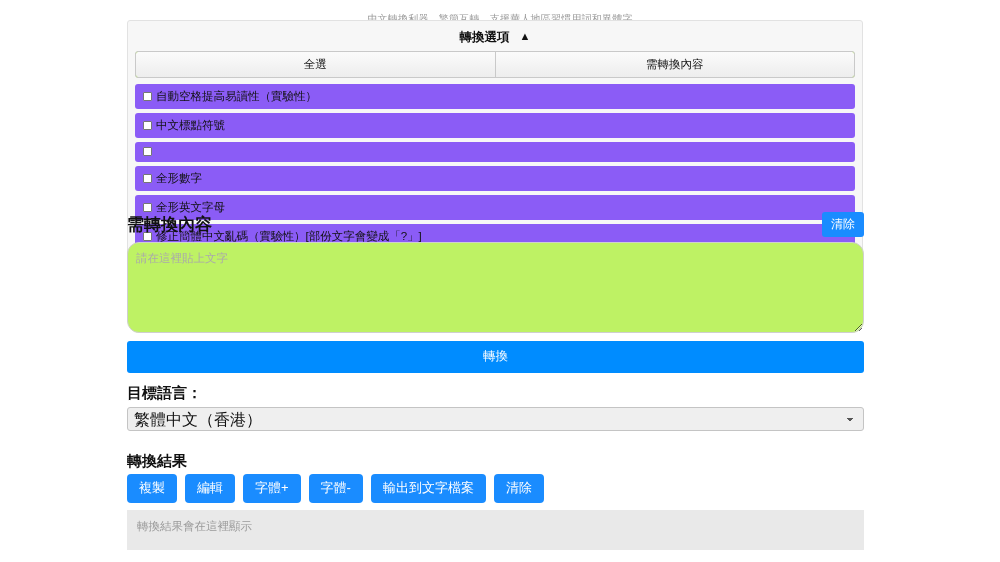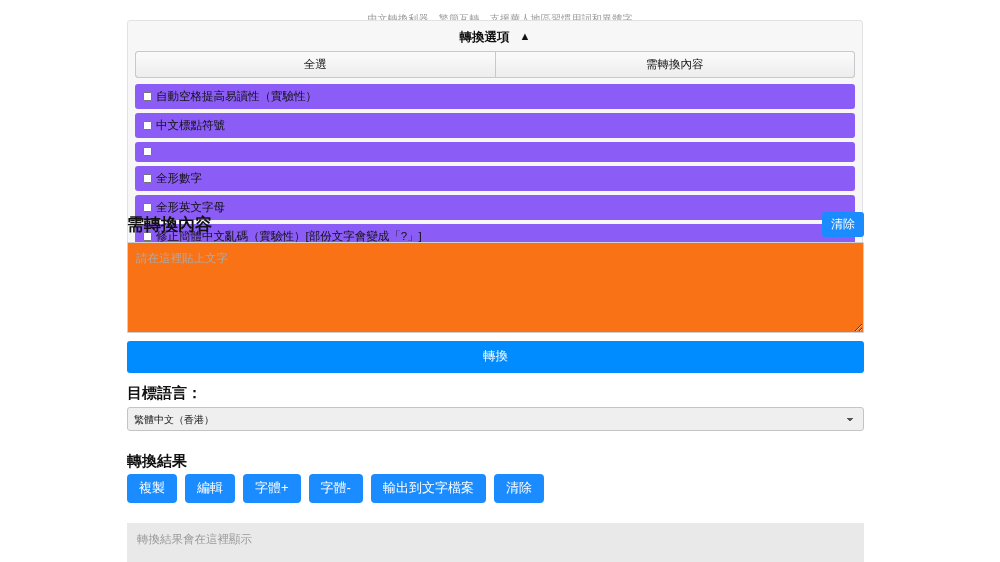--- a/index.html
+++ b/index.html
@@ -144,22 +144,22 @@
     padding: 5px 9px 6px 9px;
     line-height: 14px;
     cursor: pointer;
   }
 
   .input-area {
     width: 737px;
     height: 91px;
     box-sizing: border-box;
     border: 1px solid #cfcfcf;
-    border-radius: 1px;
-    background: #f97316;
+    border-radius: 12px;
+    background: #bef264;
     font-size: 11.5px;
     font-family: "Liberation Sans", "DejaVu Sans", sans-serif;
     color: #222;
     padding: 8px 8px;
     resize: vertical;
     outline: none;
     display: block;
   }
   .input-area::placeholder { color: #aaaaaa; }
 
@@ -183,21 +183,21 @@
     font-weight: bold;
     color: #111;
     margin: 10px 0 4px 0;
     line-height: 20px;
   }
 
   .lang-select {
     width: 737px;
     box-sizing: border-box;
     height: 24px;
-    font-size: 10px;
+    font-size: 16px;
     font-family: "Liberation Sans", "DejaVu Sans", sans-serif;
     color: #111;
     background: #efefef;
     border: 1px solid #c4c4c4;
     border-radius: 3px;
     padding: 2px 6px;
     -webkit-appearance: none;
     appearance: none;
     background-image:
       linear-gradient(45deg, transparent 50%, #555 50%),
@@ -216,21 +216,21 @@
     color: #111;
     margin: 20px 0 3px 0;
     line-height: 20px;
   }
 
   .result-btns {
     display: flex;
     flex-wrap: wrap;
     gap: 12px 8px;
     max-width: 420px;
-    margin-bottom: 20px;
+    margin-bottom: 7px;
   }
   .result-btns .btn-blue {
     font-size: 13px;
     padding: 7px 12px 8px 12px;
     border-radius: 4px;
   }
 
   .result-box {
     width: 737px;
     box-sizing: border-box;

